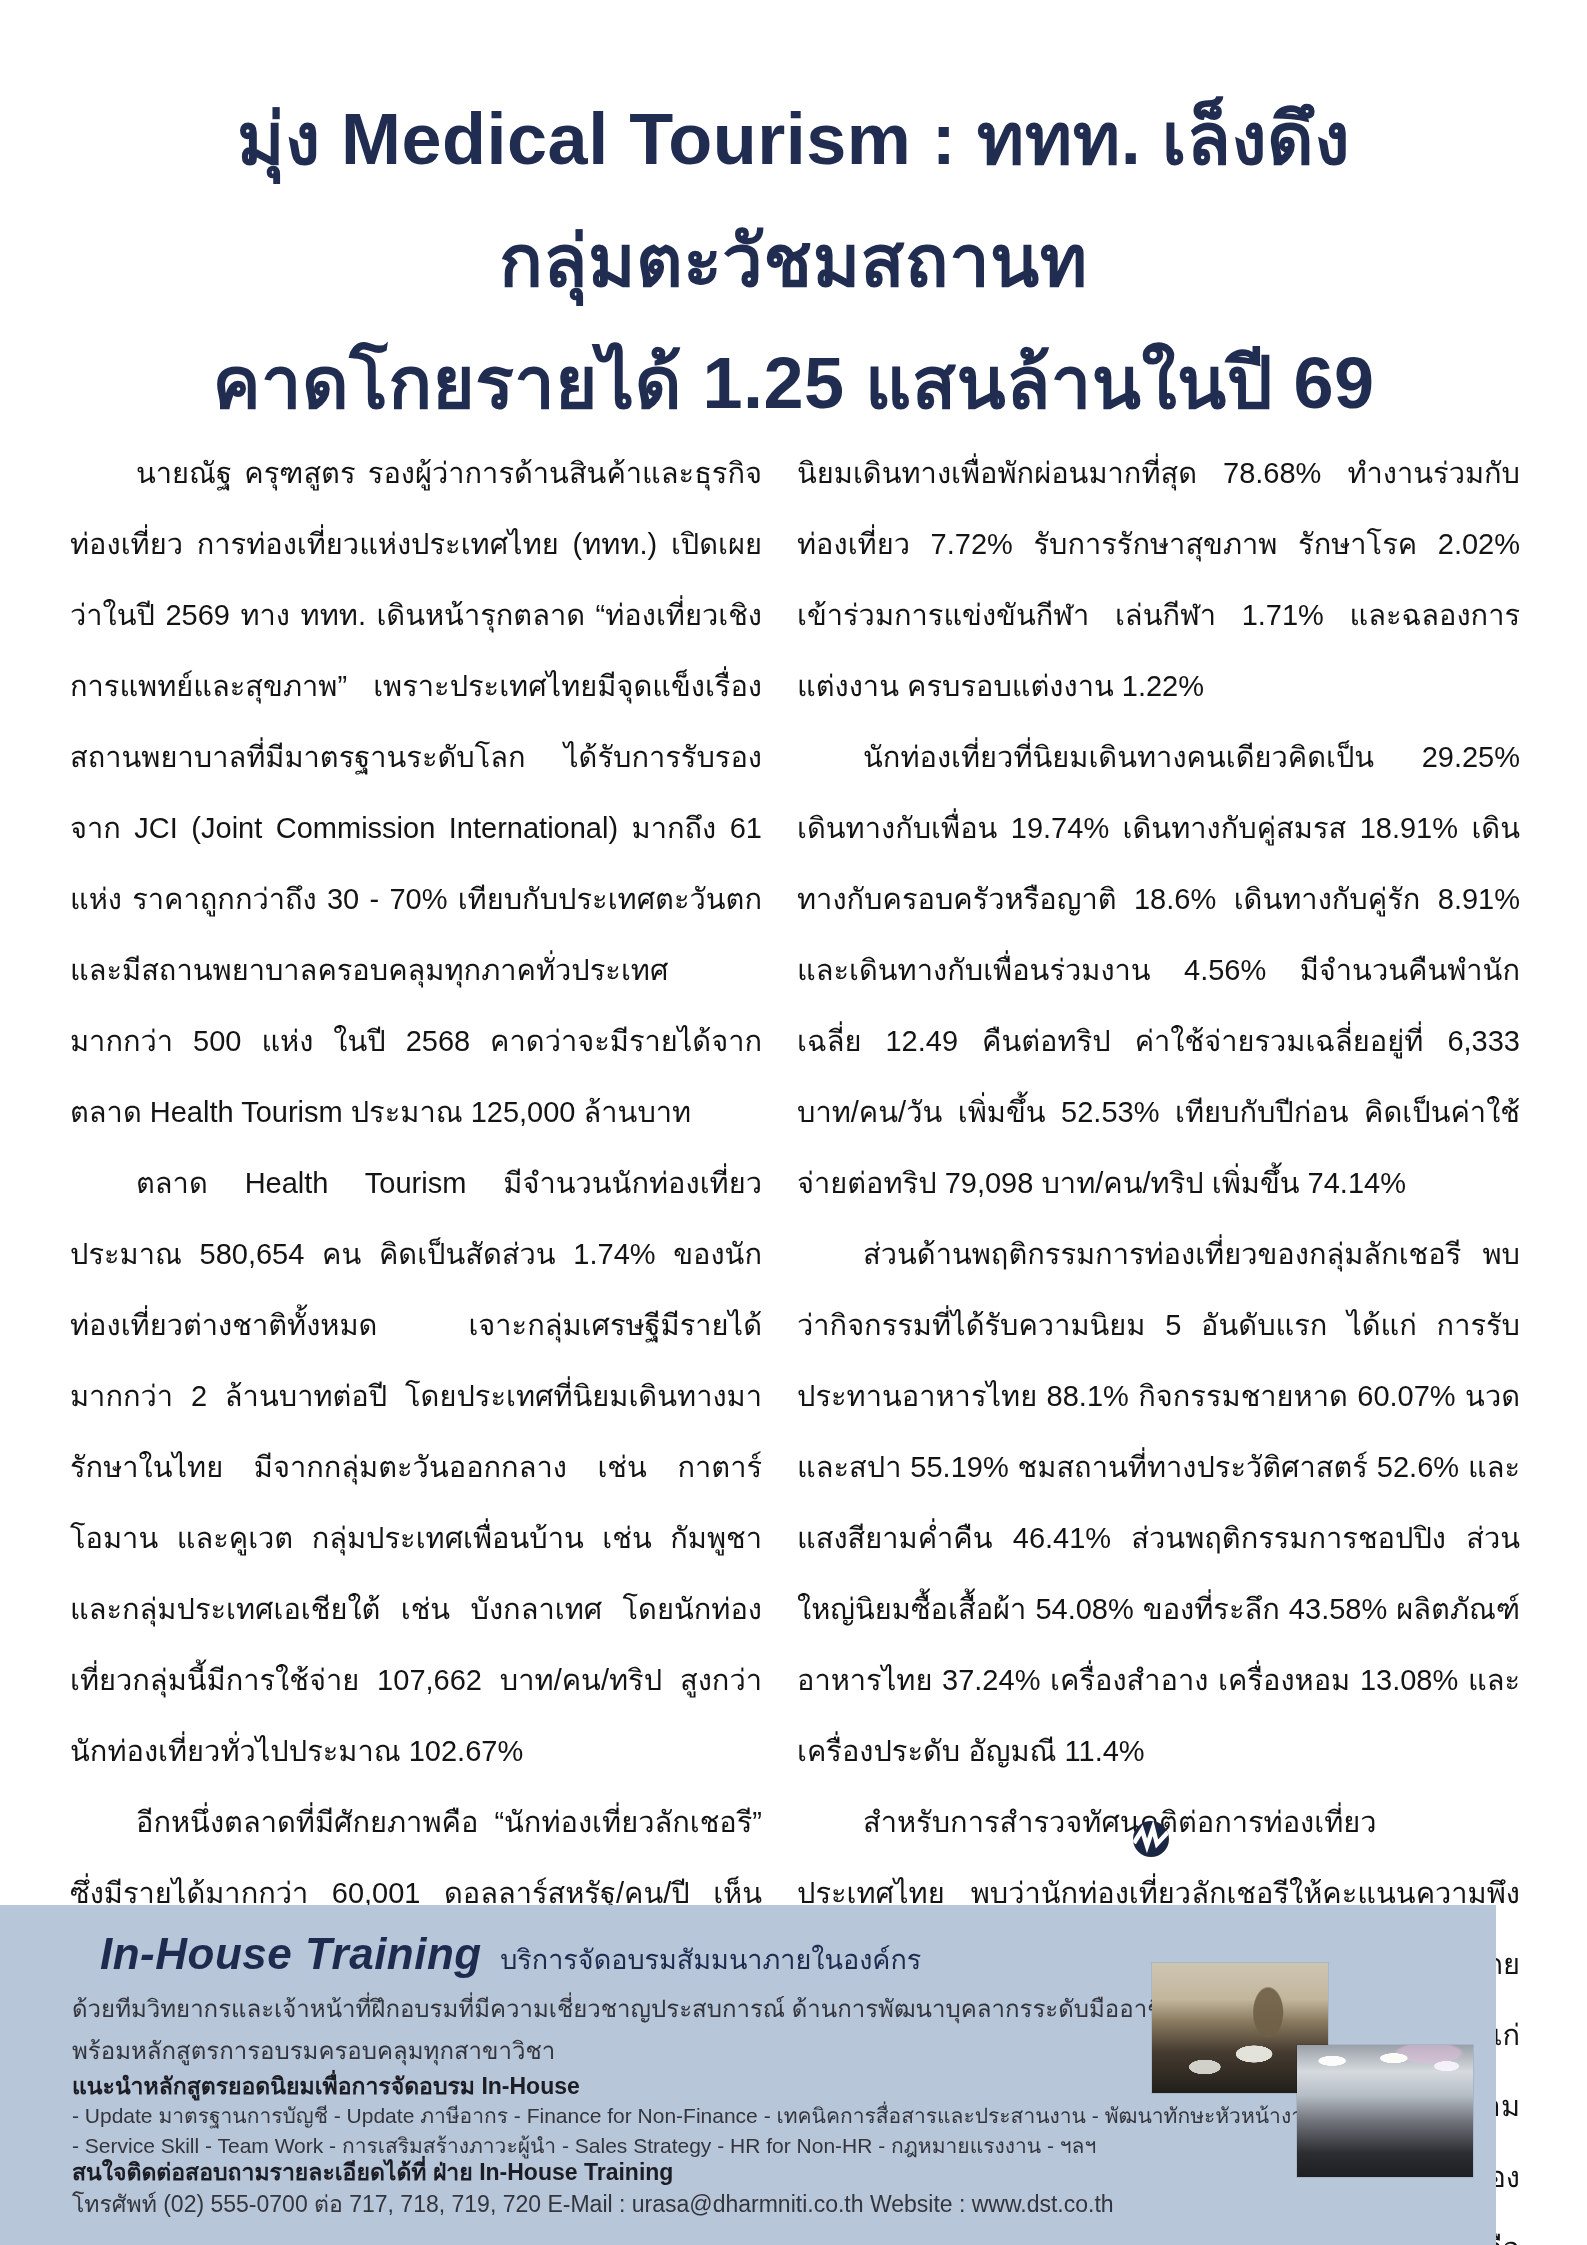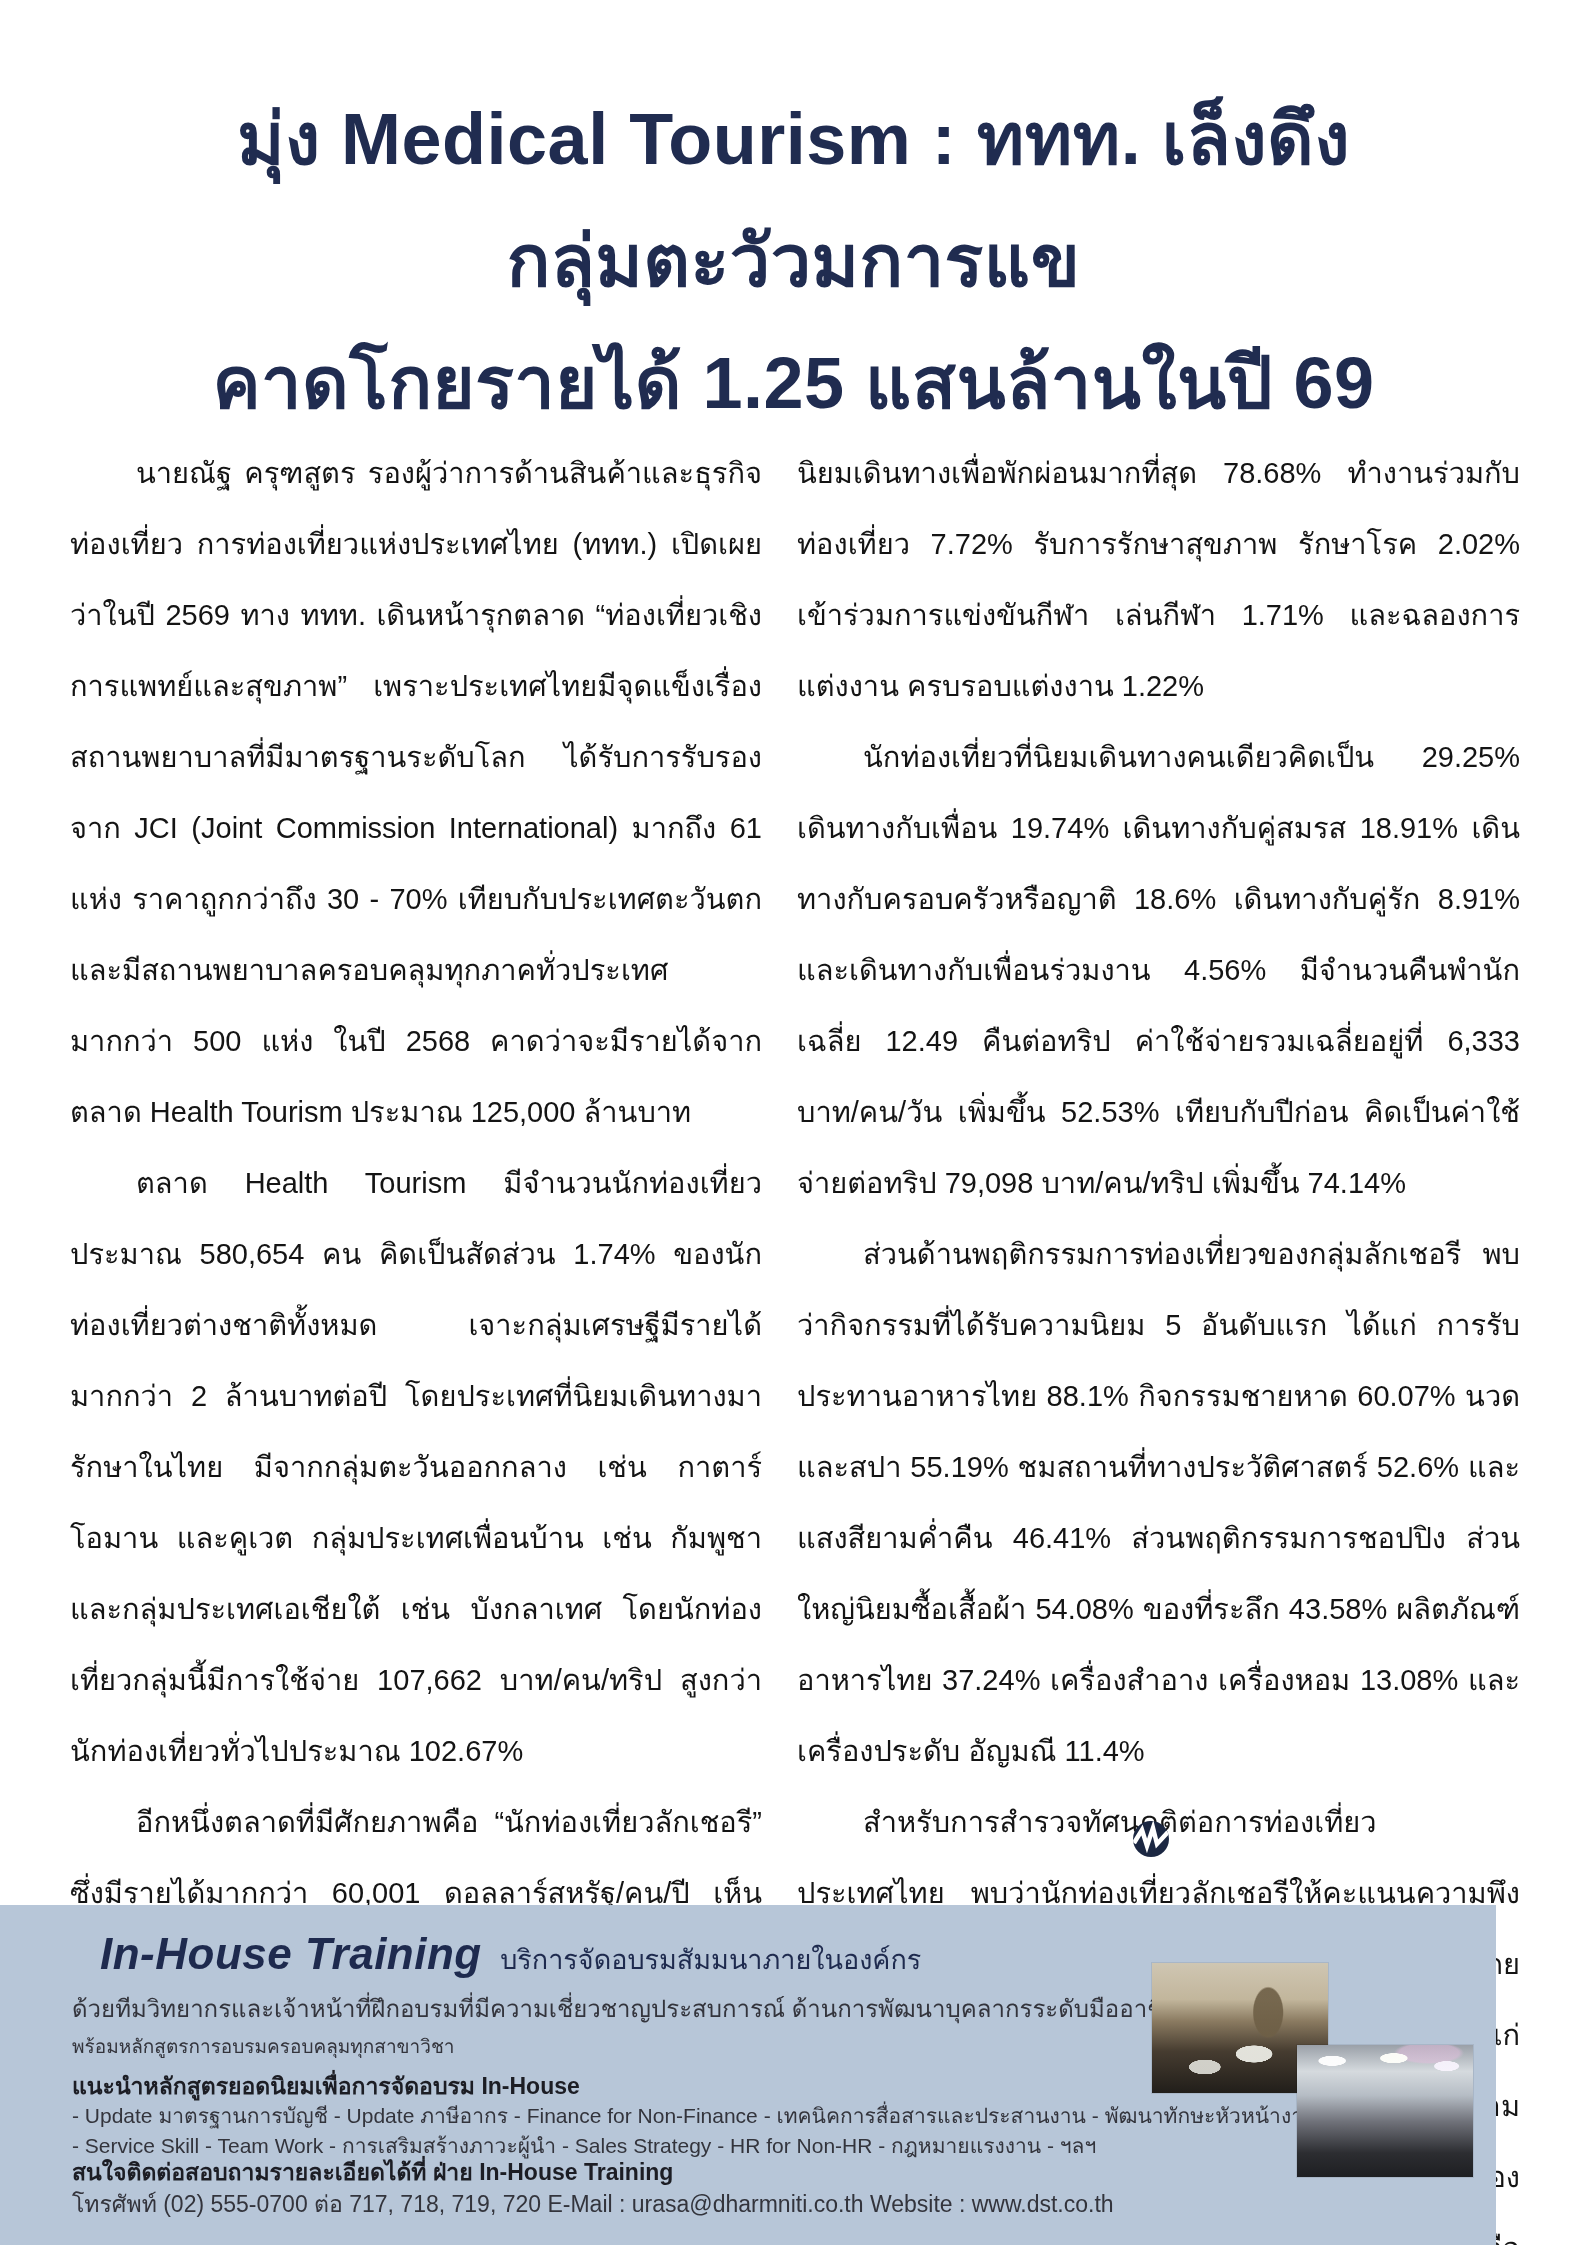--- a/index.html
+++ b/index.html
@@ -43,21 +43,21 @@
     background:#b7c6d8;
   }
   .f-line{position:absolute;left:72px;white-space:nowrap;color:#33343c;}
   .brand-row{position:absolute;left:100px;top:24px;white-space:nowrap;}
   .brand{
     font-size:44px;font-weight:700;font-style:italic;color:#1e2a4e;
     letter-spacing:0.5px;
   }
   .brand-suffix{font-size:27px;color:#1e2a4e;margin-left:14px;}
   .desc1{top:84px;font-size:24px;}
-  .desc2{top:126px;font-size:19px;}
+  .desc2{top:126px;font-size:24px;}
   .bold1{top:163px;font-size:23px;font-weight:700;color:#1c1d24;}
   .courses1{top:194px;font-size:21px;}
   .courses2{top:224px;font-size:21px;}
   .bold2{top:249px;font-size:23px;font-weight:700;color:#1c1d24;}
   .contact{top:281px;font-size:23px;text-align:center;}
   
   .photo{position:absolute;box-shadow:0 0 0 1px rgba(0,0,0,0.08);}
   .photo1{
     left:1152px;top:58px;width:176px;height:130px;z-index:1;
     background:
@@ -76,21 +76,21 @@
       linear-gradient(180deg,#9aa0a8 0%,#d5dade 20%,#b6bdc5 38%,#70727a 58%,#2c2d31 82%,#1e1f22 100%);
   }
 </style>
 </head>
 <body>
 
 <div class="page">
 
   <div class="headline">
     <div>มุ่ง Medical Tourism : ททท. เล็งดึง</div>
-    <div>กลุ่มตะวัวมการแข</div>
+    <div>กลุ่มตะวัชมสถานท</div>
     <div>คาดโกยรายได้ 1.25 แสนล้านในปี 69</div>
   </div>
 
   <div class="col col-left">
     <p class="para">นายณัฐ ครุฑสูตร รองผู้ว่าการด้านสินค้าและธุรกิจท่องเที่ยว การท่องเที่ยวแห่งประเทศไทย (ททท.) เปิดเผยว่าในปี 2569 ทาง ททท. เดินหน้ารุกตลาด “ท่องเที่ยวเชิงการแพทย์และสุขภาพ” เพราะประเทศไทยมีจุดแข็งเรื่องสถานพยาบาลที่มีมาตรฐานระดับโลก ได้รับการรับรองจาก JCI (Joint Commission International) มากถึง 61 แห่ง ราคาถูกกว่าถึง 30 - 70% เทียบกับประเทศตะวันตก และมีสถานพยาบาลครอบคลุมทุกภาคทั่วประเทศ มากกว่า 500 แห่ง ในปี 2568 คาดว่าจะมีรายได้จากตลาด Health Tourism ประมาณ 125,000 ล้านบาท</p>
     <p class="para">ตลาด Health Tourism มีจำนวนนักท่องเที่ยวประมาณ 580,654 คน คิดเป็นสัดส่วน 1.74% ของนักท่องเที่ยวต่างชาติทั้งหมด เจาะกลุ่มเศรษฐีมีรายได้มากกว่า 2 ล้านบาทต่อปี โดยประเทศที่นิยมเดินทางมารักษาในไทย มีจากกลุ่มตะวันออกกลาง เช่น กาตาร์ โอมาน และคูเวต กลุ่มประเทศเพื่อนบ้าน เช่น กัมพูชา และกลุ่มประเทศเอเชียใต้ เช่น บังกลาเทศ โดยนักท่องเที่ยวกลุ่มนี้มีการใช้จ่าย 107,662 บาท/คน/ทริป สูงกว่านักท่องเที่ยวทั่วไปประมาณ 102.67%</p>
     <p class="para">อีกหนึ่งตลาดที่มีศักยภาพคือ “นักท่องเที่ยวลักเชอรี” ซึ่งมีรายได้มากกว่า 60,001 ดอลลาร์สหรัฐ/คน/ปี เห็นการเติบโตจากการสำรวจพฤติกรรมนักท่องเที่ยวต่างชาติในปี 2567 โดยแรงจูงใจที่ทำให้นักท่องเที่ยวลักเชอรีเลือกประเทศไทยเป็นจุดหมายปลายทาง ปัจจัยหลักที่เลือกคือความหลากหลายของแหล่งท่องเที่ยว 58.95% รองลงมาคืออัธยาศัยไมตรีของคนท้องถิ่น 52.97% และปัจจัยเรื่องอาหารและเครื่องดื่ม 51.69%</p>
 
   </div>
 

